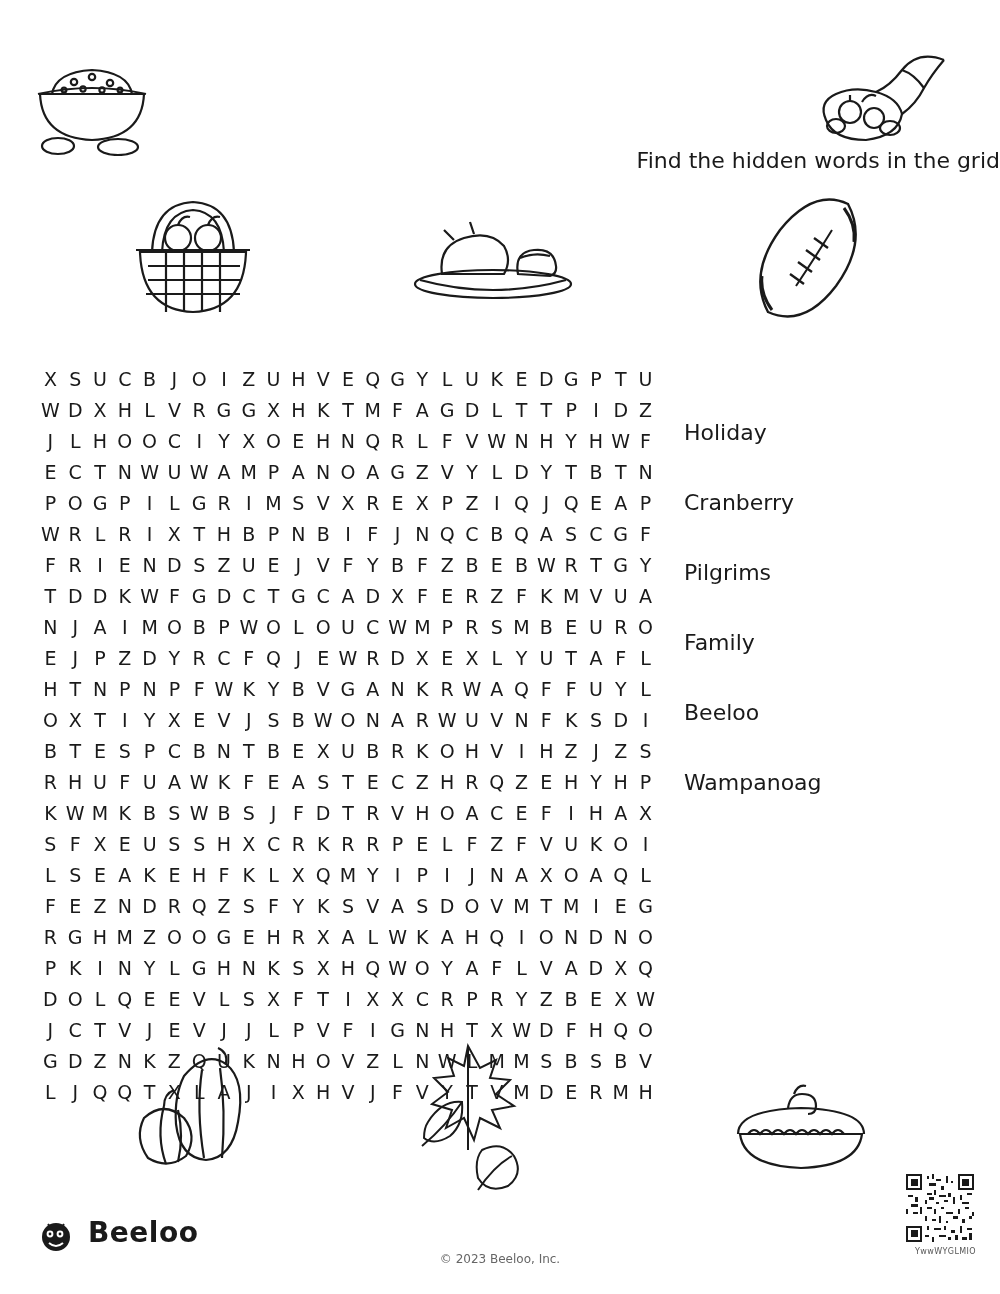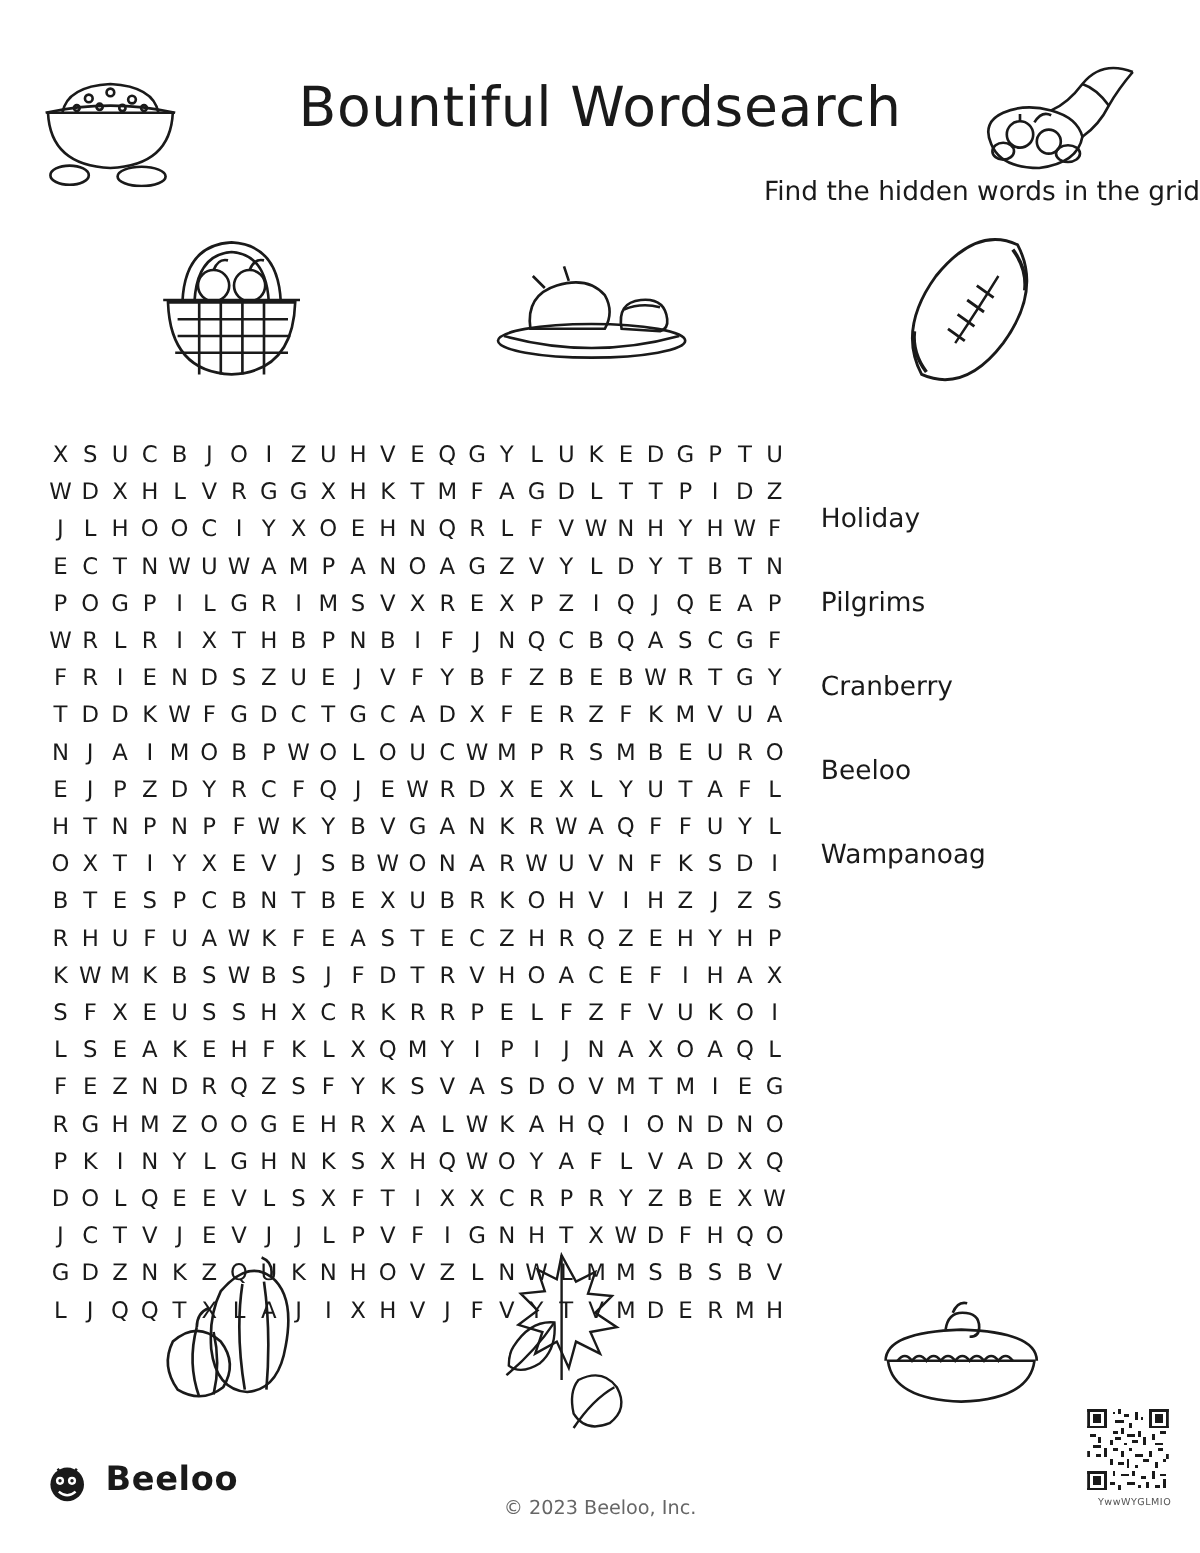--- a/index.html
+++ b/index.html
@@ -91,21 +91,21 @@
     font-size: 28px;
     font-weight: 700;
     letter-spacing: 0.5px;
   }
   .copyright {
     position: absolute;
     bottom: 28px;
     left: 0;
     width: 1000px;
     text-align: center;
-    font-size: 16px;
+    font-size: 12px;
     color: #666;
   }
   .qr {
     position: absolute;
     right: 26px;
     bottom: 52px;
     width: 68px;
     height: 68px;
   }
   .qr-caption {
@@ -115,21 +115,20 @@
     font-size: 8px;
     color: #555;
     letter-spacing: 0.4px;
   }
 </style>
 </head>
 <body>
 
 <div class="page">
 
-  <div class="title">Bountiful Wordsearch</div>
   <div class="subtitle">Find the hidden words in the grid</div>
 
   <div class="art" style="top:46px;left:22px;">
     <svg width="140" height="110" viewBox="0 0 140 110" fill="none" stroke="#1a1a1a" stroke-width="2.2">
       <path d="M18 48 Q20 92 70 94 Q120 92 122 48 Z"></path>
       <path d="M16 48 Q70 36 124 48"></path>
       <path d="M30 48 Q34 26 70 24 Q106 26 110 48"></path>
       <circle cx="52" cy="36" r="3.2"></circle>
         <circle cx="70" cy="31" r="3.2"></circle>
       <circle cx="88" cy="37" r="3.2"></circle>
@@ -823,22 +822,23 @@
       <span>M</span>
       <span>D</span>
       <span>E</span>
       <span>R</span>
       <span>M</span>
       <span>H</span>
     </div>
 
   <div class="wordlist" id="word-list">
       <div class="word">Holiday</div>
+      <div class="word">Cranberry</div>
       <div class="word">Pilgrims</div>
-      <div class="word">Cranberry</div>
+      <div class="word">Family</div>
       <div class="word">Beeloo</div>
       <div class="word">Wampanoag</div>
     </div>
 
   <div class="brand">
     <svg width="40" height="40" viewBox="0 0 40 40">
       <circle cx="20" cy="21" r="14" fill="#1a1a1a"></circle>
       <circle cx="14" cy="18" r="3.4" fill="#fff"></circle>
       <circle cx="24" cy="18" r="3.4" fill="#fff"></circle>
       <circle cx="14" cy="18" r="1.4" fill="#1a1a1a"></circle>

